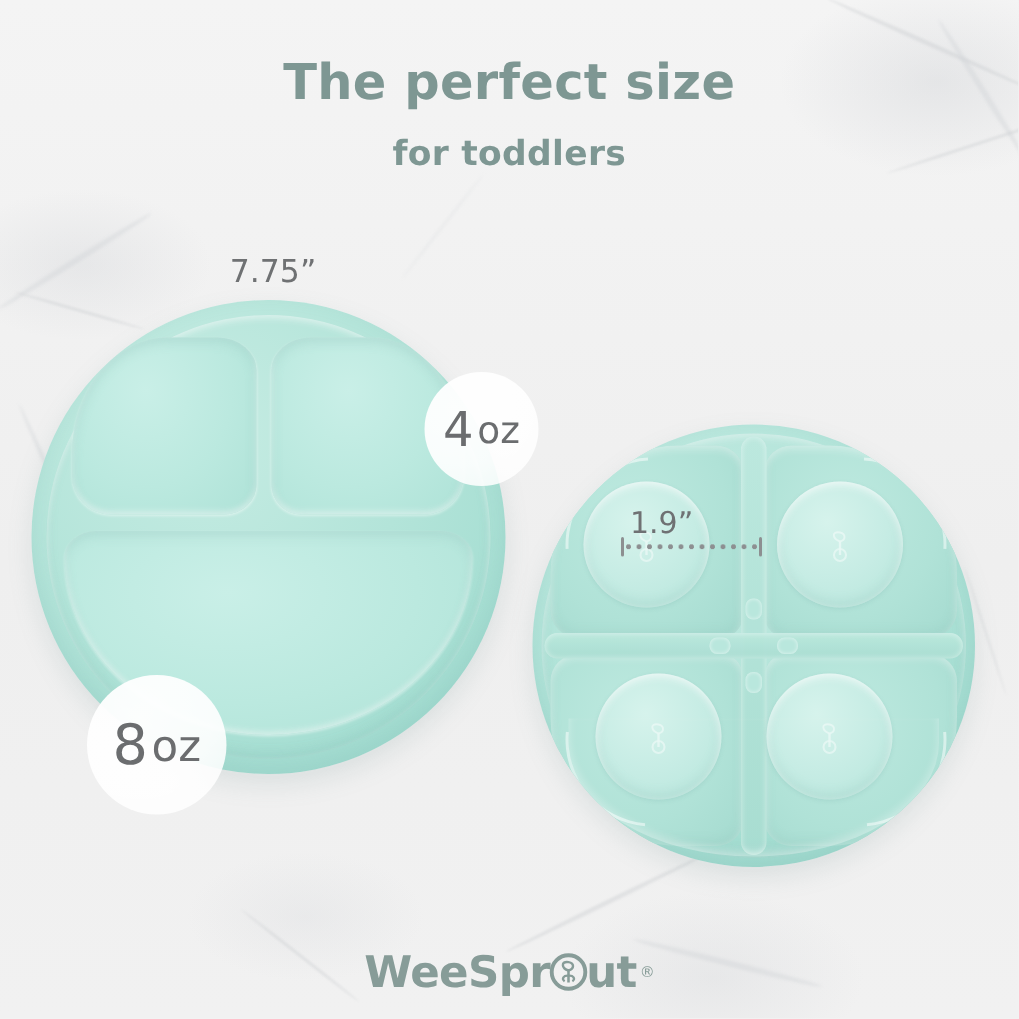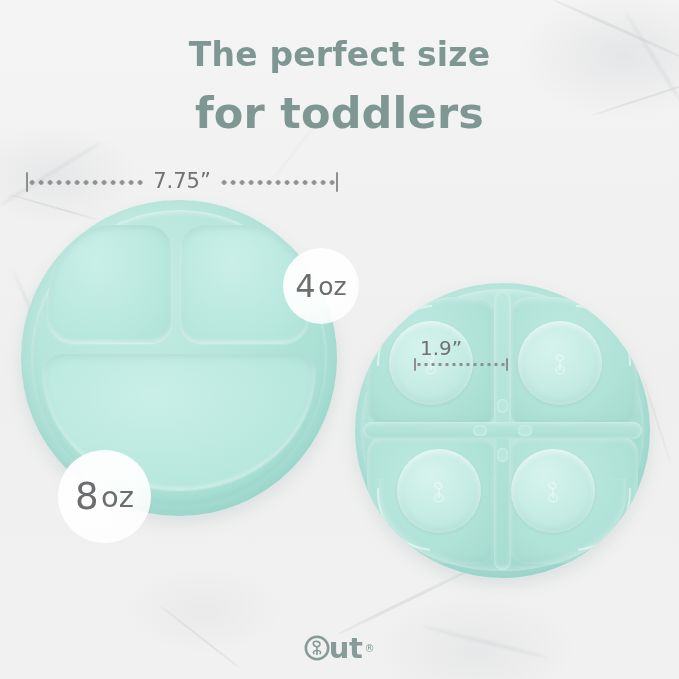--- a/index.html
+++ b/index.html
@@ -22,33 +22,33 @@
   .vein{position:absolute;background:#c9cccf;opacity:.40;border-radius:50%;filter:blur(.6px);}
   .vein2{position:absolute;background:#d2d5d8;opacity:.45;border-radius:50%;filter:blur(1.1px);}
 
   
   .headline{
     position:absolute;left:0;right:0;text-align:center;
     color:#7e9793;font-weight:bold;letter-spacing:.2px;
     line-height:1;
   }
   #h1{top:38px;font-size:33px;}
-  #h2{top:92px;font-size:43px;}
+  #h2{top:92px;font-size:23px;}
 
   
   .dimwrap{position:absolute;display:flex;align-items:center;}
   .cap{width:2px;background:#8d8f91;border-radius:1px;}
   .dots{
     flex:1;height:9px;
     background-image:radial-gradient(circle closest-side,#8d8f91 48%,rgba(0,0,0,0) 52%);
     background-size:9px 9px;background-position:center;background-repeat:repeat-x;
   }
   .dimlabel{color:#6f7173;white-space:nowrap;}
 
-  #dim775{left:26px;top:170px;width:312px;height:24px;}
+  #dim775{left:26px;top:170px;width:312px;height:24px;flex-direction:column;}
   #dim775 .cap{height:20px;}
   #dim775 .dimlabel{font-size:21px;padding:0 9px;position:relative;top:-1px;}
 
   #dim19{left:414px;top:358px;width:94px;height:13px;}
   #dim19 .cap{height:13px;}
   #dim19 .dots{height:7px;background-size:7px 7px;}
   #label19{position:absolute;left:420px;top:336px;font-size:20px;color:#6f7173;text-align:center;}
 
   
   #plateL{
@@ -248,20 +248,21 @@
   <div class="badge" id="badge4">
     <span class="num">4</span>
     <span class="unit">oz</span>
   </div>
   <div class="badge" id="badge8">
     <span class="num">8</span>
     <span class="unit">oz</span>
   </div>
 
   <div id="brand">
+    <span>WeeSpr</span>
     <svg id="brandMark" width="26" height="26" viewBox="0 0 26 26">
       <circle cx="13" cy="13" r="11.2" fill="none" stroke="#879c98" stroke-width="2.6"></circle>
       <path d="M13 20 L13 12" stroke="#879c98" stroke-width="1.7" fill="none"></path>
       <path d="M13 12 C8.4 10.6 7.6 5.6 13 6.4 C17 7 17 11 13 12 Z" fill="none" stroke="#879c98" stroke-width="1.6"></path>
       <path d="M13 15.5 C9.6 15.2 8.2 17.6 10.4 19.2" fill="none" stroke="#879c98" stroke-width="1.5"></path>
       <path d="M13 15.5 C16.4 15.2 17.8 17.6 15.6 19.2" fill="none" stroke="#879c98" stroke-width="1.5"></path>
     </svg>
     <span>ut</span>
     <span class="reg">®</span>
   </div>

